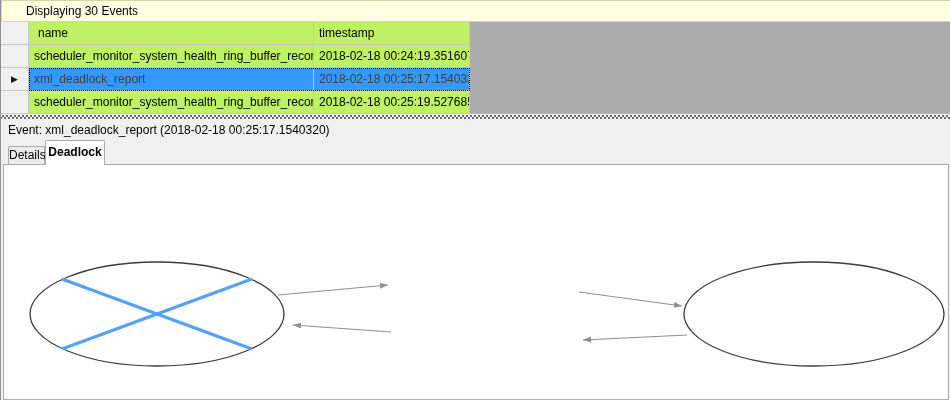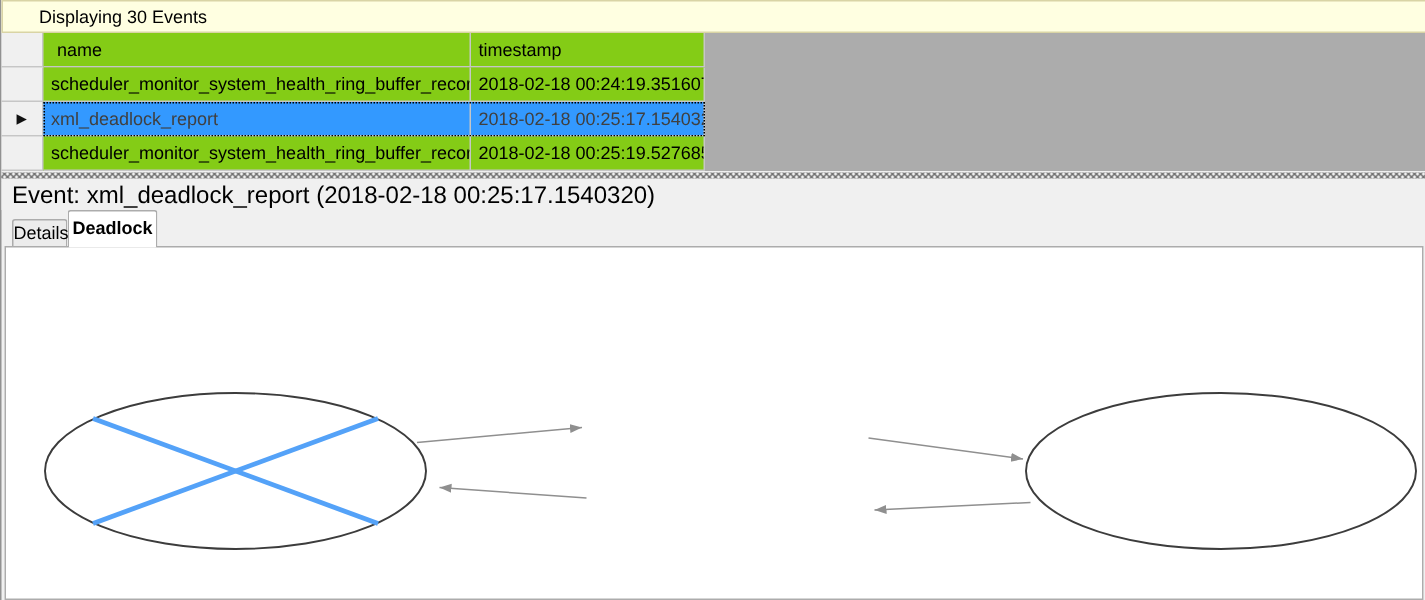--- a/index.html
+++ b/index.html
@@ -11,21 +11,21 @@
   
   .info-bar { position:absolute; left:0; top:0; width:950px; height:22px;
               background:var(--info-bar-bg,#ffffe1); border:1px solid #d9d4a5;
               font-size:12px; line-height:20px; padding-left:24px; }
 
   
   .grid { position:absolute; left:0; top:22px; width:950px; height:92px;
           background:var(--grid-filler,#acacac); font-size:12px; }
   .grid-row { position:absolute; left:0; width:469px; height:23px; display:flex; }
   .cell { border-right:1px solid #c6c6c6; border-bottom:1px solid #c6c6c6;
-          background:#84cc16; line-height:22px; white-space:nowrap; overflow:hidden; }
+          background:#bef264; line-height:22px; white-space:nowrap; overflow:hidden; }
   .sel-cell { width:28px; background:#f0f0f0; flex:none; text-align:center;
               font-size:9px; color:#111; }
   .name-cell { width:285px; flex:none; padding-left:5px; }
   .ts-cell   { width:156px; flex:none; padding-left:5px; }
   .hdr .name-cell { padding-left:9px; }
   .row-selected .name-cell, .row-selected .ts-cell {
       background:var(--selection,#3399ff); color:#404040; }
   .row-selected .data-cells { outline:1px dotted #000; outline-offset:-1px; }
   .data-cells { display:flex; }
 
@@ -33,21 +33,21 @@
   .splitter { position:absolute; left:0; top:114px; width:950px; height:7px;
               background:#f0f0f0; }
   .splitter .zig { position:absolute; left:0; top:1px; width:100%; height:4px;
       background-image:
         repeating-linear-gradient(45deg,  #6b6b6b 0 1px, transparent 1px 3px),
         repeating-linear-gradient(-45deg, #6b6b6b 0 1px, transparent 1px 3px);
       background-size:4px 4px; }
 
   
   .event-bar { position:absolute; left:0; top:121px; width:950px; height:19px;
-               font-size:16px; line-height:19px; padding-left:7px; background:#f0f0f0; }
+               font-size:12px; line-height:19px; padding-left:7px; background:#f0f0f0; }
 
   
   .tabstrip { position:absolute; left:0; top:140px; width:950px; height:24px; }
   .tab { position:absolute; text-align:center; font-size:12px;
          border:1px solid #acacac; border-bottom:none;
          border-radius:2px 2px 0 0; }
   .tab-inactive { left:7px; top:6px; width:37px; height:18px; line-height:17px;
                   background:#ececec; z-index:1; }
   .tab-active { left:44px; top:0; width:60px; height:25px; line-height:22px;
                 background:#fff; z-index:3;font-weight:bold; }

